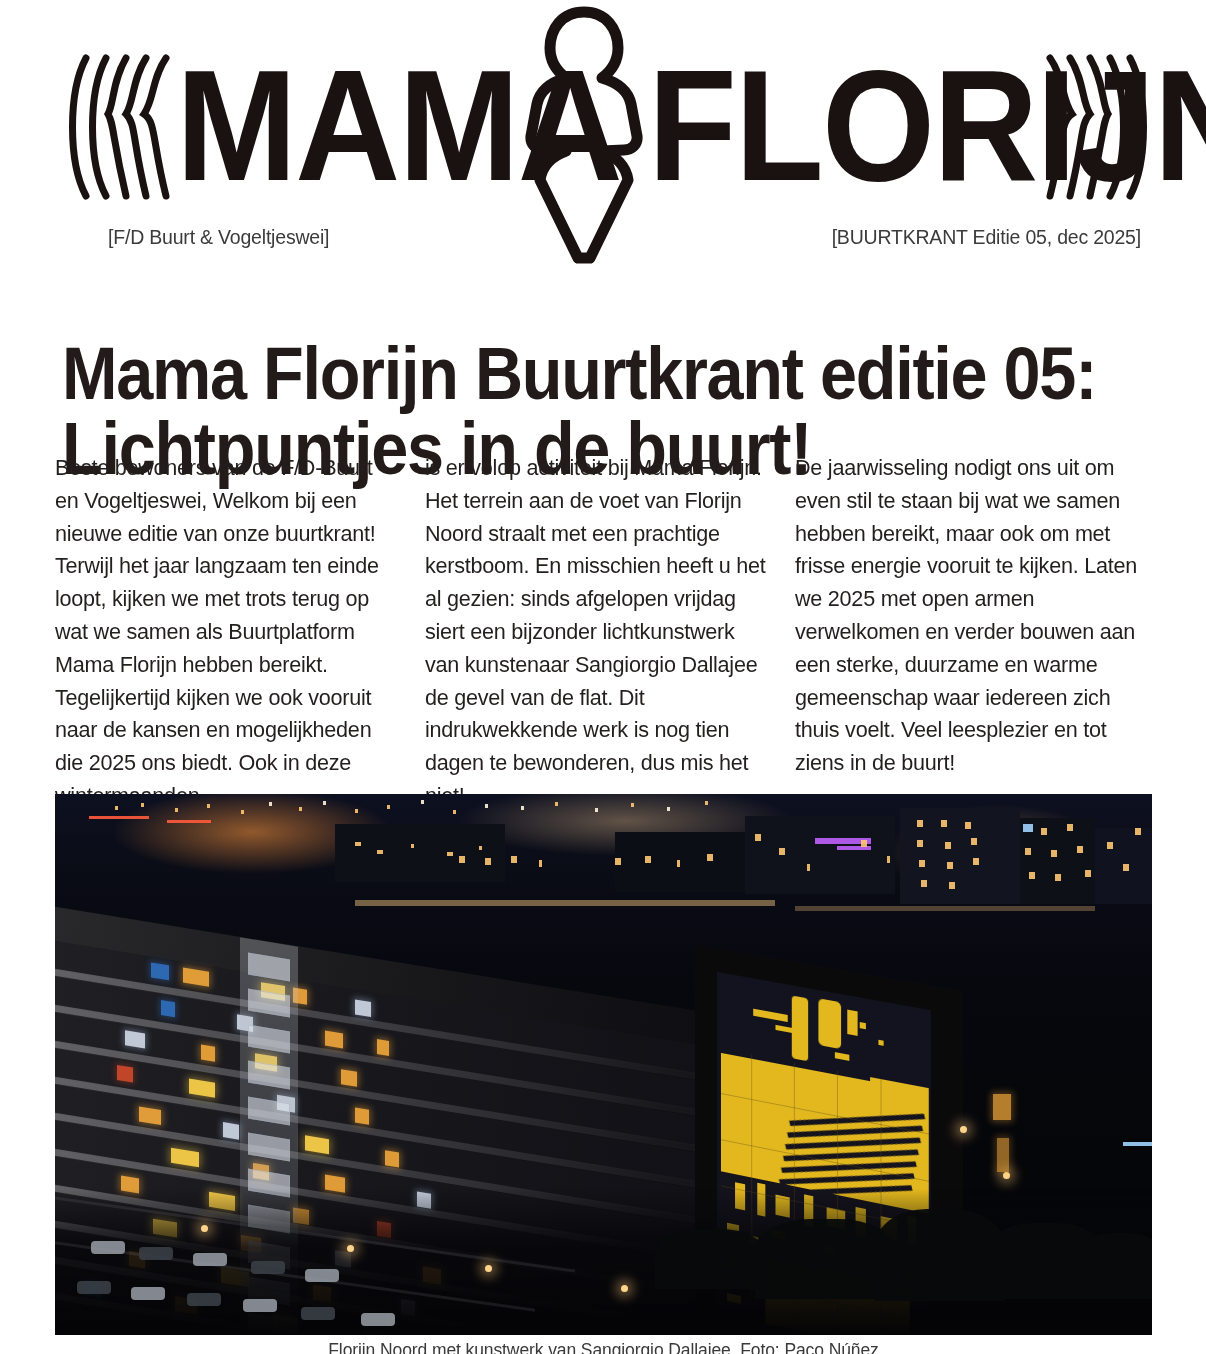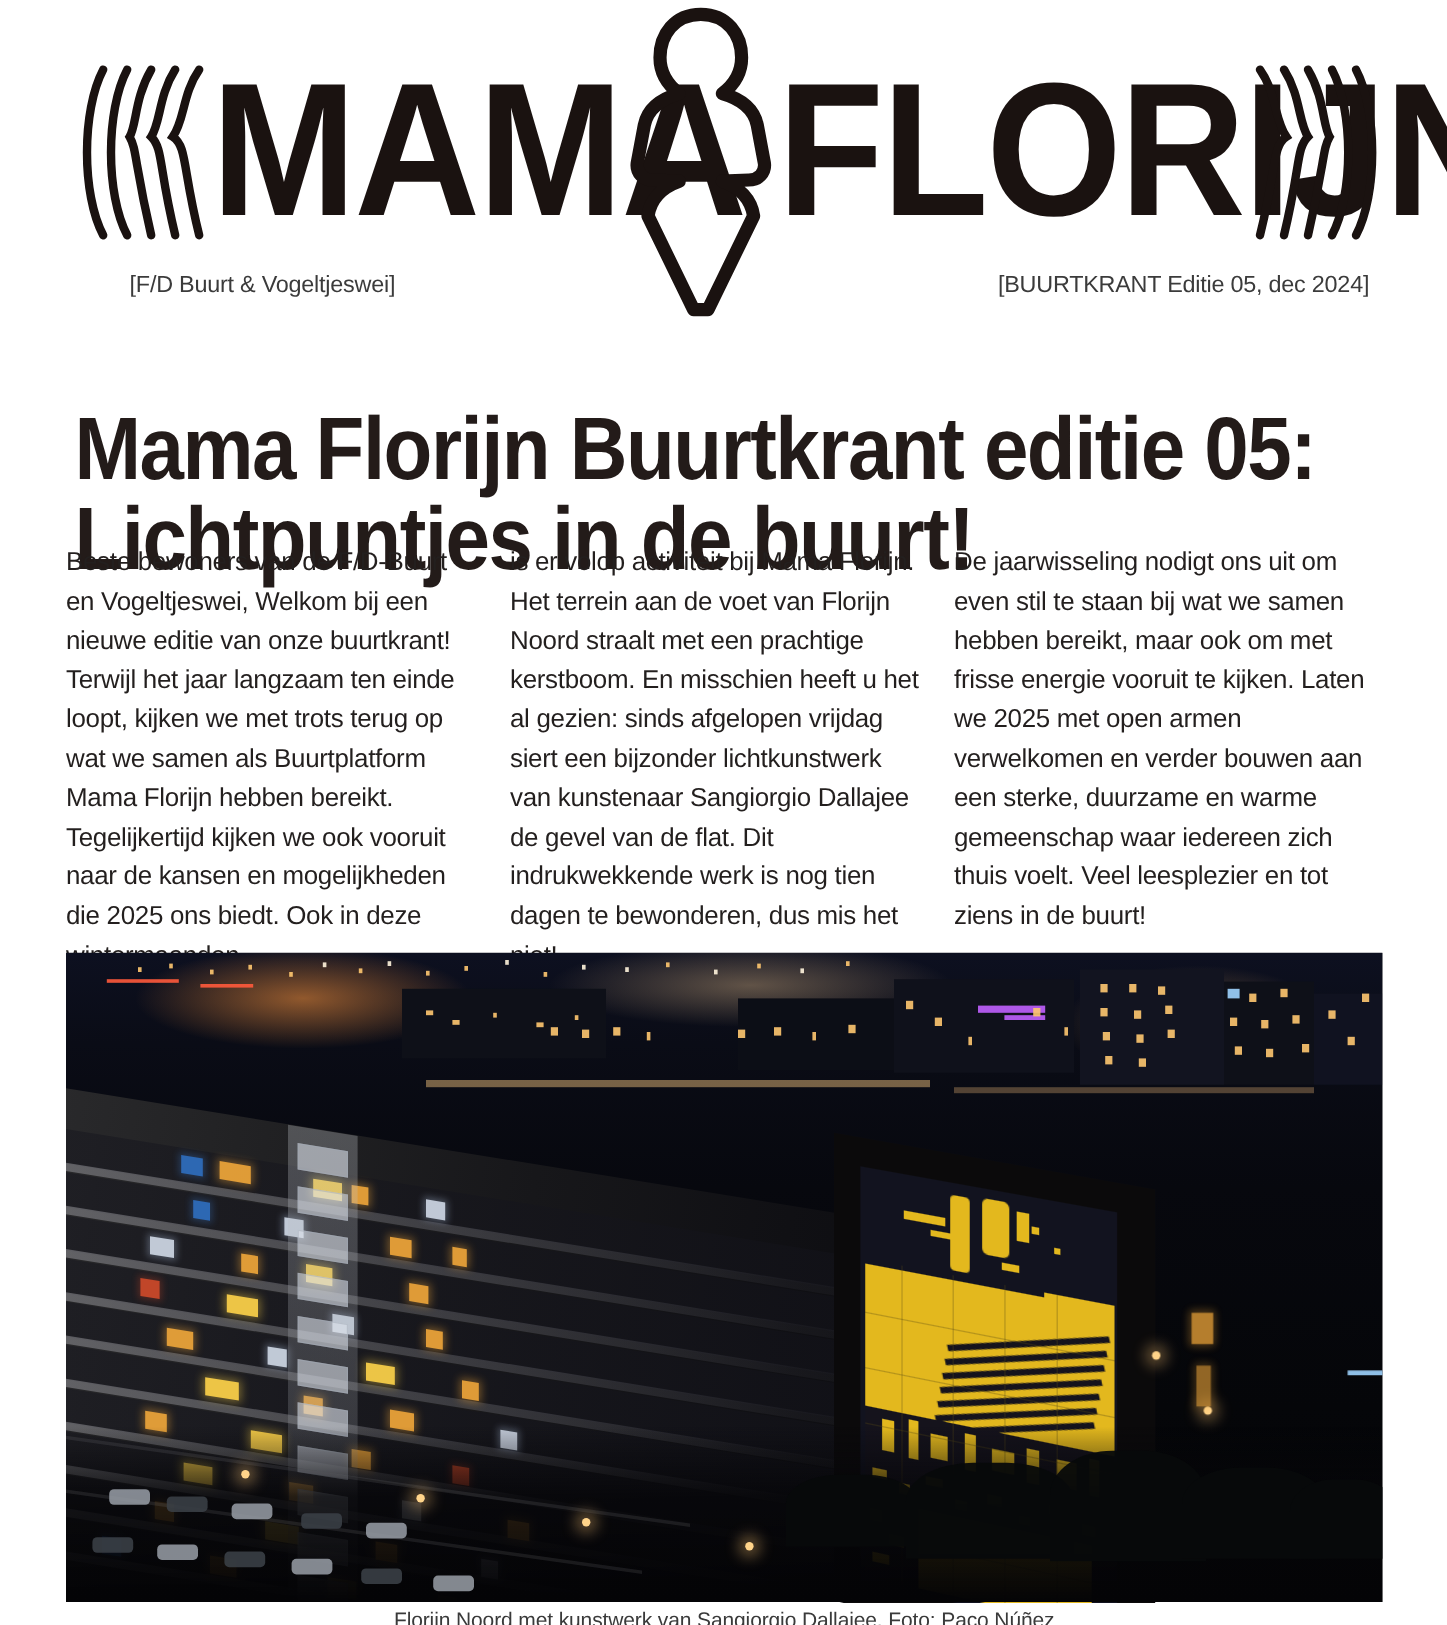--- a/index.html
+++ b/index.html
@@ -367,21 +367,21 @@
         <path d="M24 6 C6 40 6 110 24 144"></path>
         <path d="M44 6 C26 40 26 110 44 144"></path>
         <path d="M64 6 C50 30 52 52 46 62 C52 72 50 84 64 144"></path>
         <path d="M84 6 C70 28 72 50 64 62 C74 72 70 86 84 144"></path>
         <path d="M104 6 C90 26 92 48 82 62 C94 70 90 88 104 144"></path>
       </g>
     </svg>
   </div>
 
   <div class="tagline-left">[F/D Buurt &amp; Vogeltjeswei]</div>
-  <div class="tagline-right">[BUURTKRANT Editie 05, dec 2024]</div>
+  <div class="tagline-right">[BUURTKRANT Editie 05, dec 2025]</div>
 </div>
 
 <h1 class="headline">
   <span class="hl-line">Mama Florijn Buurtkrant editie 05:</span>
   <span class="hl-line">Lichtpuntjes in de buurt!</span>
 </h1>
 
 <div class="columns">
   <div class="col">
     <p>Beste bewoners van de F/D-Buurt en Vogeltjeswei,

